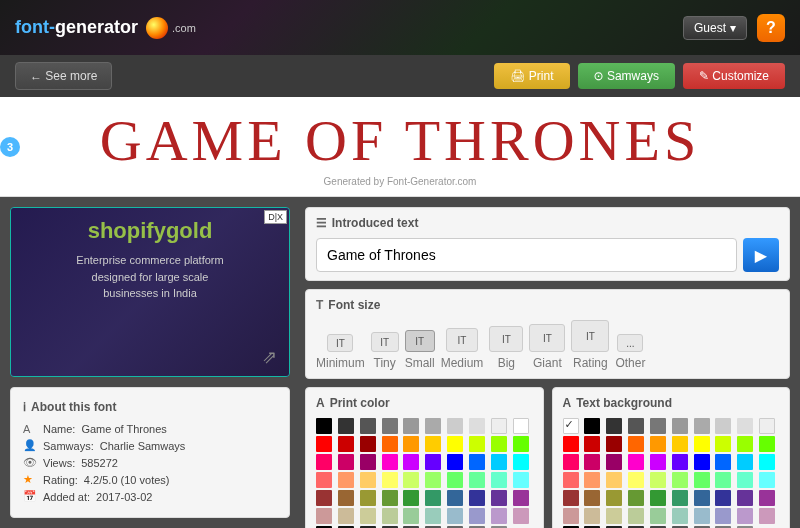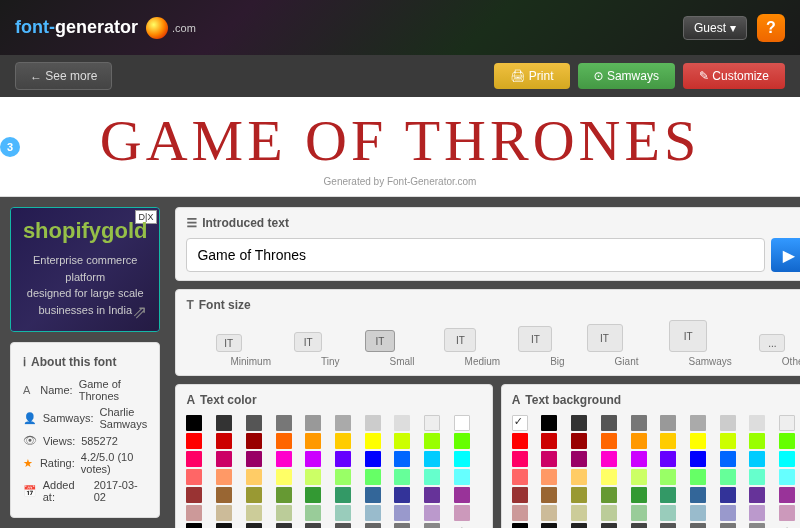--- a/index.html
+++ b/index.html
@@ -357,21 +357,21 @@
       border: 1px solid #ccc;
       border-radius: 3px;
       display: flex;
       align-items: center;
       justify-content: center;
       cursor: pointer;
       color: #555;
       font-size: 10px;
     }
     .size-btn.active { background: #d0d0d0; border-color: #999; }
-    .size-label { font-size: 10px; color: #777; margin-left: 44px; }
+    .size-label { font-size: 12px; color: #777; }
 
     
     .color-panels {
       display: flex;
       gap: 8px;
       flex: 1;
     }
     .color-panel {
       flex: 1;
       background: #f5f5f5;
@@ -531,35 +531,35 @@
           <div class="size-option">
             <div class="size-btn" style="width: 34px; height: 26px;">IT</div>
             <div class="size-label">Big</div>
           </div>
           <div class="size-option">
             <div class="size-btn" style="width: 36px; height: 28px;">IT</div>
             <div class="size-label">Giant</div>
           </div>
           <div class="size-option">
             <div class="size-btn" style="width: 38px; height: 32px;">IT</div>
-            <div class="size-label">Samways</div>
+            <div class="size-label">Rating</div>
           </div>
           <div class="size-option">
             <div class="size-btn" style="width: 26px; height: 18px;">...</div>
             <div class="size-label">Other</div>
           </div>
         </div>
     </div>
 
     <div class="color-panels">
 
       <div class="color-panel">
         <div class="section-title">
           <span>A</span>
-          <span>Text color</span>
+          <span>Print color</span>
         </div>
         <div class="color-grid" id="text-color-grid">
             <div class="color-swatch" style="background-color: rgb(0, 0, 0);"></div>
             <div class="color-swatch" style="background-color: rgb(51, 51, 51);"></div>
             <div class="color-swatch" style="background-color: rgb(85, 85, 85);"></div>
             <div class="color-swatch" style="background-color: rgb(119, 119, 119);"></div>
             <div class="color-swatch" style="background-color: rgb(153, 153, 153);"></div>
             <div class="color-swatch" style="background-color: rgb(170, 170, 170);"></div>
             <div class="color-swatch" style="background-color: rgb(204, 204, 204);"></div>
             <div class="color-swatch" style="background-color: rgb(221, 221, 221);"></div>

